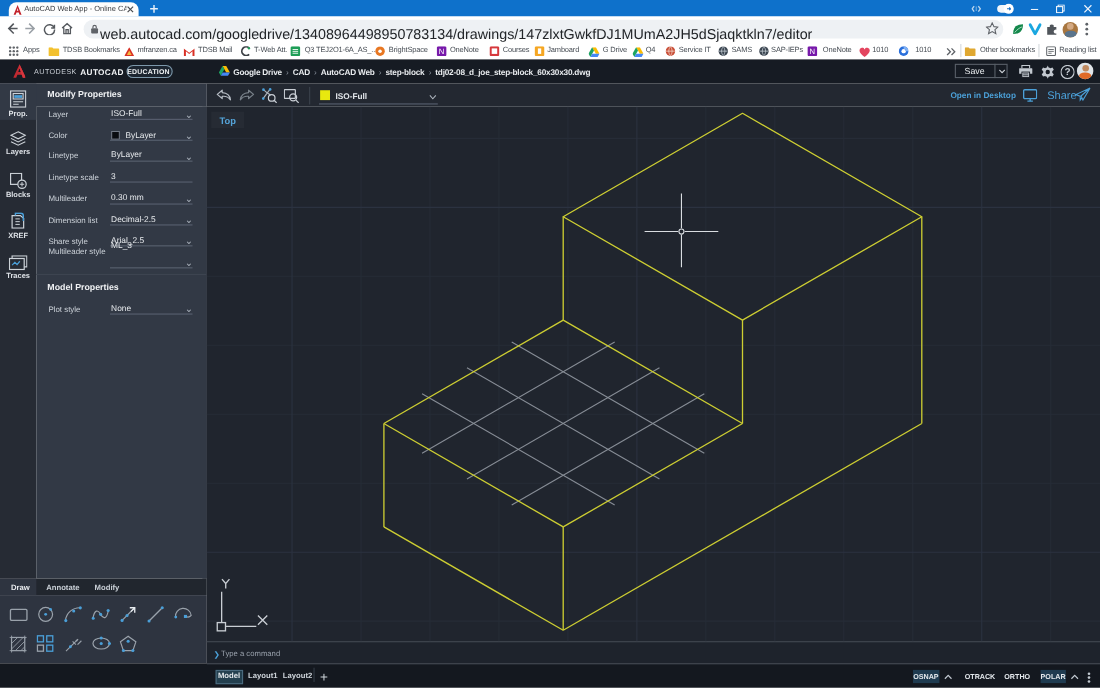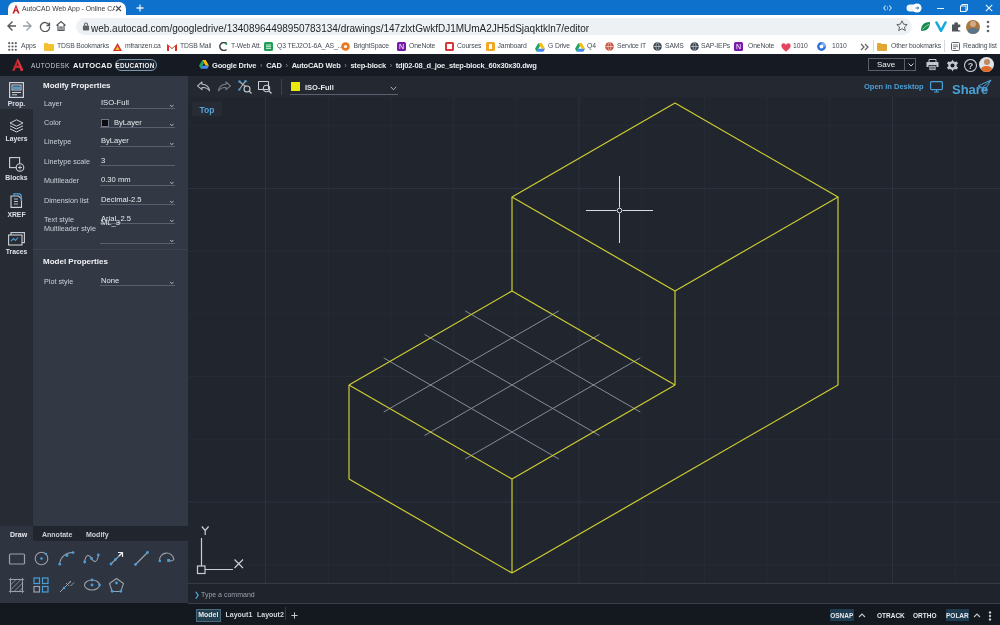--- a/index.html
+++ b/index.html
@@ -4,21 +4,21 @@
 <style>
   * { margin:0; padding:0; box-sizing:border-box; }
   html,body { width:1000px; height:625px; overflow:hidden; font-family:"Liberation Sans",sans-serif; }
   .abs { position:absolute; }
   
   #tabbar { left:0; top:0; width:1000px; height:15px; background:#0e71cb; }
   #tab { left:8px; top:2px; width:118px; height:13px; background:#fdfdfd; border-radius:7px 7px 0 0; }
   #tabtitle { left:22px; top:4.5px; font-size:6.8px; color:#3a3d42; white-space:nowrap; }
   #addressbar { left:0; top:15px; width:1000px; height:23px; background:#ffffff; }
   #urlpill { left:76px; top:18px; width:836px; height:17px; background:#eef1f4; border-radius:9px; }
-  #urltext { left:91px; top:22.5px; font-size:10px; color:#222528; white-space:nowrap; }
+  #urltext { left:91px; top:22.5px; font-size:13px; color:#222528; white-space:nowrap; }
   #bookmarks { left:0; top:38px; width:1000px; height:16px; background:#ffffff; }
   .bm { position:absolute; top:42px; font-size:6.8px; letter-spacing:-0.15px; color:#474d54; white-space:nowrap; }
   
   #appheader { left:0; top:54px; width:1000px; height:22px; background:#161b23; }
   #toolbar { left:188px; top:76px; width:812px; height:21px; background:#232831; }
   #lefttop { left:0; top:76px; width:188px; height:21px; background:#323945; }
   
   #rail { left:0; top:97px; width:33px; height:429px; background:#262b34; }
   #propsel { left:0; top:76px; width:33px; height:33px; background:#323945; }
   #panel { left:33px; top:97px; width:155px; height:429px; background:#323945; }
@@ -300,21 +300,21 @@
 <div class="abs" style="left:290px;top:93.5px;width:108px;height:1px;background:#596170"></div>
 <svg class="abs" style="left:390px;top:85.5px" width="7" height="5" viewBox="0 0 7 5">
     <path d="M0.8 0.8 L3.5 3.8 L6.2 0.8" stroke="#aab1ba" stroke-width="1" fill="none"></path>
   </svg>
 
 <div class="abs" style="left:864px;top:82px;font-size:7.5px;font-weight:bold;color:#4ba0d8">Open in Desktop</div>
 <svg class="abs" style="left:930px;top:80.5px" width="13" height="12" viewBox="0 0 13 12">
     <rect x="0.6" y="0.6" width="11.8" height="8" rx="1" fill="none" stroke="#4ba0d8" stroke-width="1.2"></rect>
     <path d="M4 11 H9 M6.5 8.6 V11" stroke="#4ba0d8" stroke-width="1.2"></path>
   </svg>
-<div class="abs" style="left:952px;top:82px;font-size:13px;font-weight:bold;color:#4ba0d8">Share</div>
+<div class="abs" style="left:952px;top:82px;font-size:10px;font-weight:normal;color:#4ba0d8">Share</div>
 <svg class="abs" style="left:977px;top:79px" width="15" height="14" viewBox="0 0 15 14">
     <path d="M14 1 L1 7 L5 8.5 M14 1 L7.5 12 L5.8 8.2 M14 1 L5.5 8.5 M5 8.5 L5 12 L6.8 9.6" fill="none" stroke="#4ba0d8" stroke-width="1"></path>
   </svg>
 <div class="abs" style="left:184px;top:97px;width:4px;height:429px;background:#3e4550"></div>
 <div class="abs" id="rail"></div>
 <div class="abs" id="propsel"></div>
 <div class="abs" id="panel"></div>
 
 <svg class="abs" style="left:9px;top:82px" width="15" height="16" viewBox="0 0 15 16">
     <rect x="0.6" y="0.6" width="13.8" height="14.8" fill="none" stroke="#ccd2d8" stroke-width="1.2"></rect>
@@ -366,21 +366,21 @@
 <div class="pvalue" style="top:155.7px">3</div>
 <div class="pline" style="top:165px"></div>
 <div class="plabel" style="top:176.2px">Multileader</div>
 <div class="pvalue" style="top:175.2px">0.30 mm</div>
 <div class="pline" style="top:184.5px"></div>
 <div class="pchev" style="top:175.7px">⌄</div>
 <div class="plabel" style="top:195.7px">Dimension list</div>
 <div class="pvalue" style="top:194.7px">Decimal-2.5</div>
 <div class="pline" style="top:204px"></div>
 <div class="pchev" style="top:195.2px">⌄</div>
-<div class="plabel" style="top:214.7px">Text style</div>
+<div class="plabel" style="top:214.7px">Share style</div>
 <div class="pvalue" style="top:213.7px">Arial_2.5</div>
 <div class="pline" style="top:223px"></div>
 <div class="pchev" style="top:214.2px">⌄</div>
 <div class="plabel" style="top:224px">Multileader style</div>
 <div class="pvalue" style="top:218px">ML_3</div>
 <div class="pline" style="top:242.5px"></div>
 <div class="pchev" style="top:233.7px">⌄</div>
 <div class="abs" style="left:33px;top:249px;width:155px;height:1px;background:#3d4450"></div>
 <div class="ptitle" style="top:257px">Model Properties</div>
 <div class="plabel" style="top:276.7px">Plot style</div>

